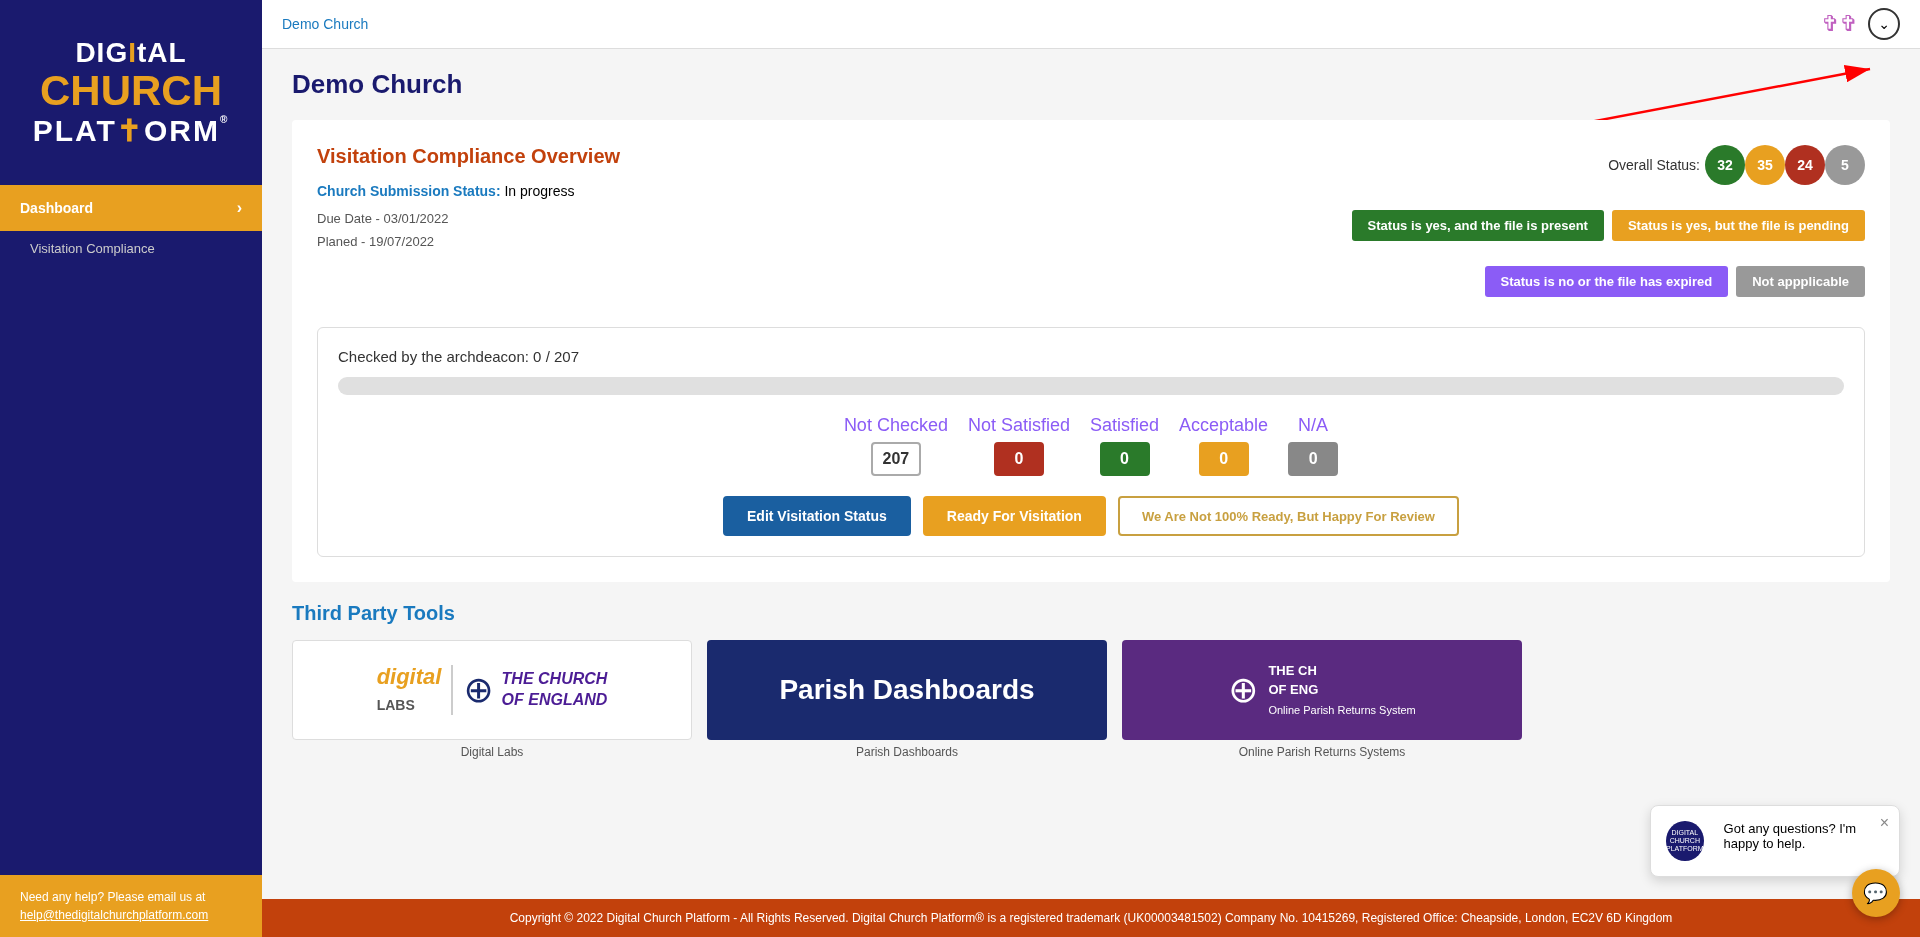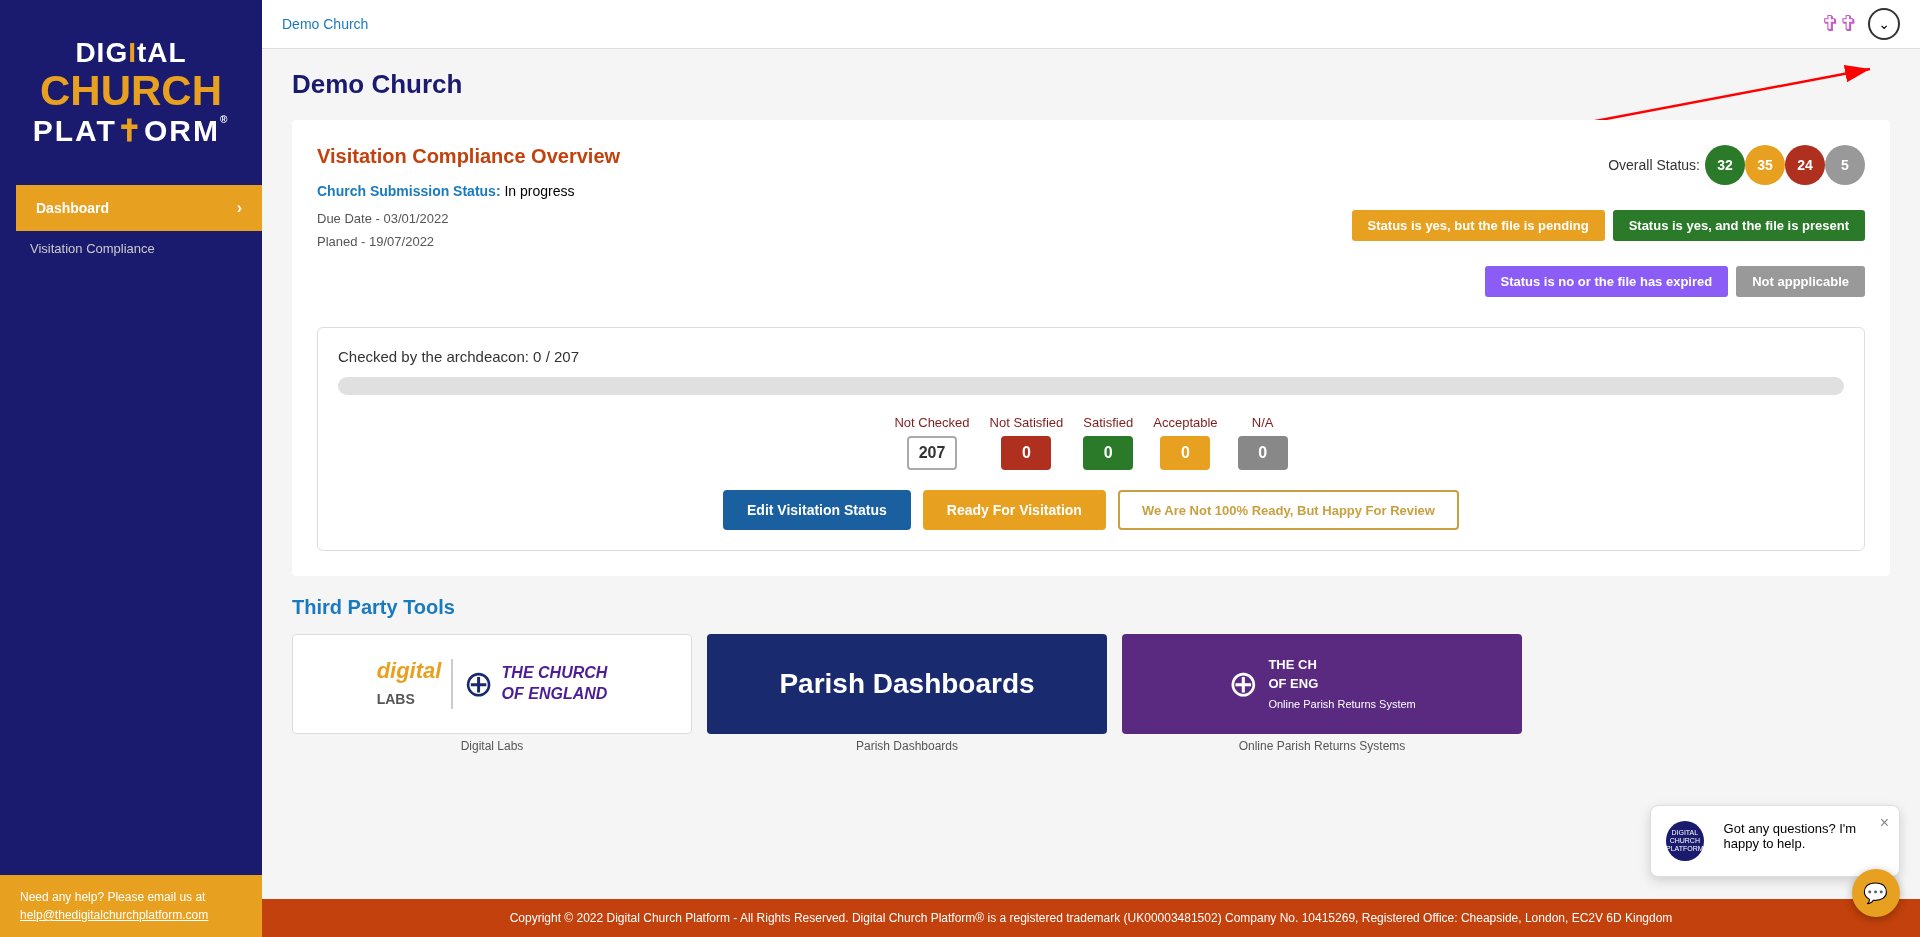--- a/index.html
+++ b/index.html
@@ -12,21 +12,21 @@
     
     .sidebar { width: 262px; background: #1a1a6e; flex-shrink: 0; display: flex; flex-direction: column; }
     .sidebar-logo { background: #1a1a6e; padding: 20px; display: flex; align-items: center; justify-content: center; min-height: 185px; }
     .logo-text { color: white; text-align: center; line-height: 1.1; }
     .logo-text .digi { font-size: 28px; font-weight: bold; letter-spacing: 1px; }
     .logo-text .digi span { color: #e8a020; }
     .logo-text .church { font-size: 42px; font-weight: bold; color: #e8a020; }
     .logo-text .platform { font-size: 30px; font-weight: bold; color: white; letter-spacing: 2px; }
     .sidebar-nav { flex: 1; }
     .nav-item { padding: 14px 20px; color: white; cursor: pointer; display: flex; align-items: center; justify-content: space-between; font-size: 14px; }
-    .nav-item.active { background: #e8a020; font-weight: bold; margin-left: 16px; }
+    .nav-item.active { background: #e8a020; font-weight: bold; }
     .nav-item .chevron { font-size: 16px; }
     .nav-sub-item { padding: 10px 32px 10px 30px; color: #ccc; cursor: pointer; font-size: 13px; }
     .sidebar-footer { padding: 15px 20px; background: #e8a020; color: white; font-size: 12px; }
     .sidebar-footer a { color: white; text-decoration: underline; display: block; margin-top: 4px; }
 
     
     .topbar { background: white; border-bottom: 1px solid #ddd; padding: 8px 20px; display: flex; align-items: center; justify-content: space-between; }
     .breadcrumb { color: #1a7abf; font-size: 14px; }
     .topbar-right { display: flex; align-items: center; gap: 10px; }
     .top-icon { font-size: 22px; color: #c060c0; cursor: pointer; }
@@ -56,21 +56,21 @@
 
     
     .progress-card { border: 1px solid #ddd; border-radius: 6px; padding: 20px; margin-top: 15px; }
     .checked-label { font-size: 15px; color: #333; margin-bottom: 12px; }
     .progress-bar-wrap { background: #e0e0e0; border-radius: 20px; height: 18px; width: 100%; margin-bottom: 20px; }
     .progress-bar-fill { background: #1a1a6e; height: 100%; border-radius: 20px; }
 
     
     .stats-row { display: flex; gap: 20px; justify-content: center; flex-wrap: wrap; margin-bottom: 20px; }
     .stat-item { display: flex; flex-direction: column; align-items: center; gap: 6px; }
-    .stat-label { font-size: 13px; color: #7f1d1d; }
+    .stat-label { font-size: 18px; color: #8b5cf6; }
     .stat-badge { min-width: 50px; height: 34px; border-radius: 4px; display: flex; align-items: center; justify-content: center; font-weight: bold; font-size: 16px; border: 2px solid #ccc; }
 
     
     .action-buttons { display: flex; gap: 12px; justify-content: center; flex-wrap: wrap; }
     .btn { padding: 10px 22px; border-radius: 4px; font-size: 14px; font-weight: bold; cursor: pointer; border: 2px solid transparent; }
     .btn-primary { background: #1a5fa0; color: white; border-color: #1a5fa0; }
     .btn-warning { background: #e8a020; color: white; border-color: #e8a020; }
     .btn-outline { background: white; color: #c8a040; border-color: #c8a040; font-size: 13px; }
 
     
@@ -181,25 +181,25 @@
                   <span>35</span>
                 </div>
                 <div class="status-circle" style="background:#b03020;">
                   <span>24</span>
                 </div>
                 <div class="status-circle" style="background:#999999;">
                   <span>5</span>
                 </div>
               </div>
               <div class="legend-row">
+                <div class="legend-item" style="background:#2a7a2a;">
+                  <span>Status is yes, and the file is present</span>
+                </div>
                 <div class="legend-item" style="background:#e8a020;">
                   <span>Status is yes, but the file is pending</span>
-                </div>
-                <div class="legend-item" style="background:#2a7a2a;">
-                  <span>Status is yes, and the file is present</span>
                 </div>
               </div>
               <div class="legend-row">
                 <div class="legend-item" style="background:#8b5cf6;">
                   <span>Status is no or the file has expired</span>
                 </div>
                 <div class="legend-item" style="background:#999999;">
                   <span>Not appplicable</span>
                 </div>
               </div>

